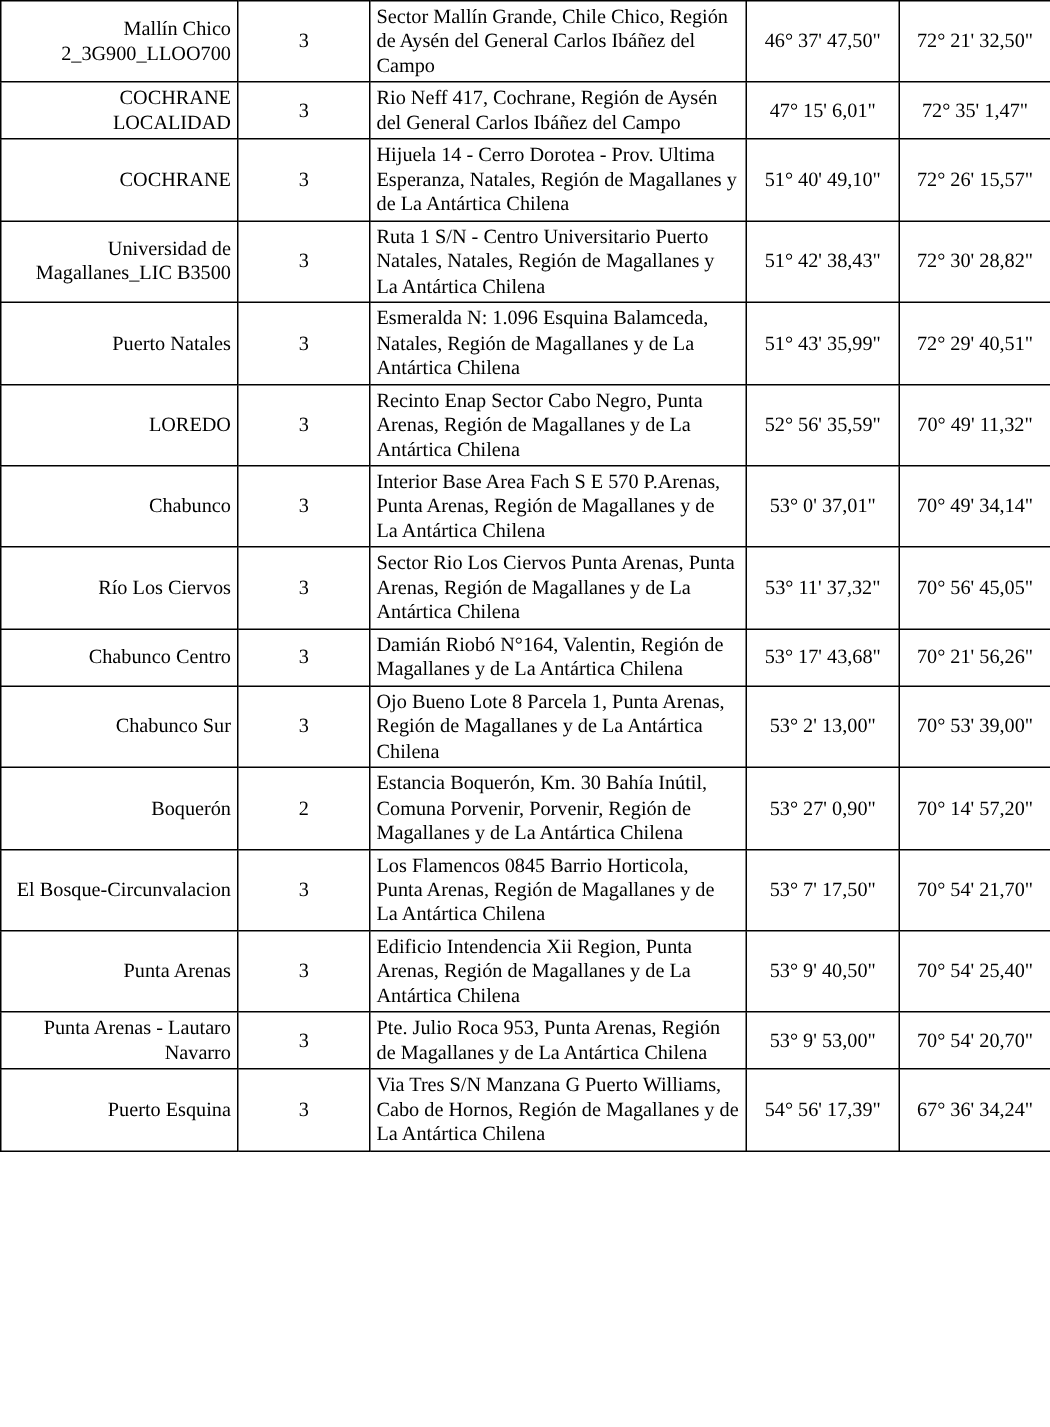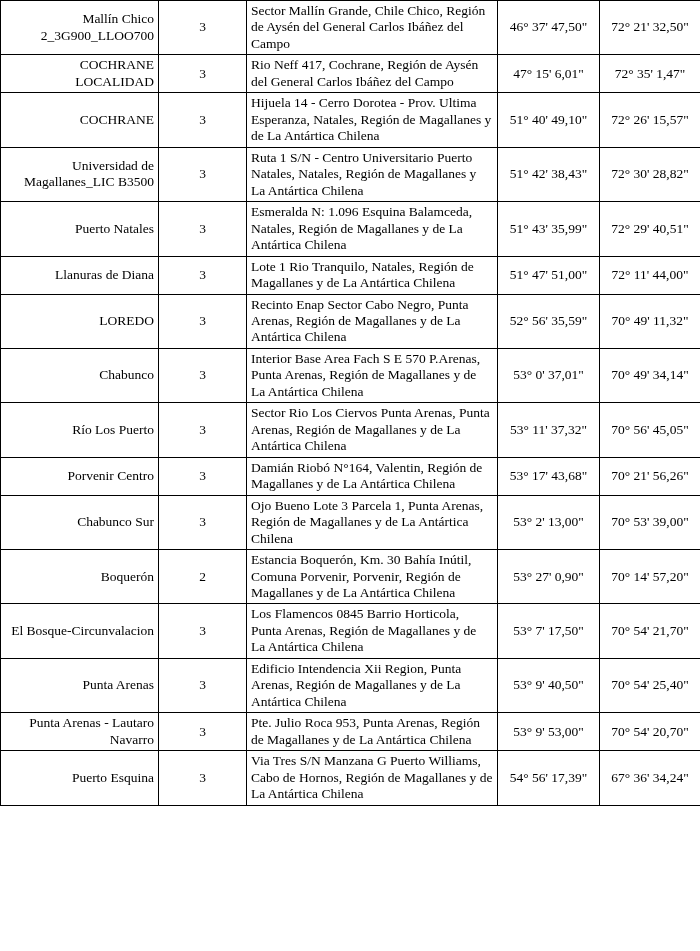--- a/index.html
+++ b/index.html
@@ -83,58 +83,51 @@
         <td class="col-lon">72° 30' 28,82"</td>
       </tr>
       <tr>
         <td class="col-name">Puerto Natales</td>
         <td class="col-count">3</td>
         <td class="col-address">Esmeralda N: 1.096 Esquina Balamceda, Natales, Región de Magallanes y de La Antártica Chilena</td>
         <td class="col-lat">51° 43' 35,99"</td>
         <td class="col-lon">72° 29' 40,51"</td>
       </tr>
       <tr>
-        <td class="col-name">Llanuras de Diana</td>
-        <td class="col-count">3</td>
-        <td class="col-address">Lote 1 Rio Tranquilo, Natales, Región de Magallanes y de La Antártica Chilena</td>
-        <td class="col-lat">51° 47' 51,00"</td>
-        <td class="col-lon">72° 11' 44,00"</td>
-      </tr>
-      <tr>
         <td class="col-name">LOREDO</td>
         <td class="col-count">3</td>
         <td class="col-address">Recinto Enap Sector Cabo Negro, Punta Arenas, Región de Magallanes y de La Antártica Chilena</td>
         <td class="col-lat">52° 56' 35,59"</td>
         <td class="col-lon">70° 49' 11,32"</td>
       </tr>
       <tr>
         <td class="col-name">Chabunco</td>
         <td class="col-count">3</td>
         <td class="col-address">Interior Base Area Fach S E 570 P.Arenas, Punta Arenas, Región de Magallanes y de La Antártica Chilena</td>
         <td class="col-lat">53° 0' 37,01"</td>
         <td class="col-lon">70° 49' 34,14"</td>
       </tr>
       <tr>
-        <td class="col-name">Río Los Puerto</td>
+        <td class="col-name">Río Los Ciervos</td>
         <td class="col-count">3</td>
         <td class="col-address">Sector Rio Los Ciervos Punta Arenas, Punta Arenas, Región de Magallanes y de La Antártica Chilena</td>
         <td class="col-lat">53° 11' 37,32"</td>
         <td class="col-lon">70° 56' 45,05"</td>
       </tr>
       <tr>
-        <td class="col-name">Porvenir Centro</td>
+        <td class="col-name">Chabunco Centro</td>
         <td class="col-count">3</td>
         <td class="col-address">Damián Riobó N°164, Valentin, Región de Magallanes y de La Antártica Chilena</td>
         <td class="col-lat">53° 17' 43,68"</td>
         <td class="col-lon">70° 21' 56,26"</td>
       </tr>
       <tr>
         <td class="col-name">Chabunco Sur</td>
         <td class="col-count">3</td>
-        <td class="col-address">Ojo Bueno Lote 3 Parcela 1, Punta Arenas, Región de Magallanes y de La Antártica Chilena</td>
+        <td class="col-address">Ojo Bueno Lote 8 Parcela 1, Punta Arenas, Región de Magallanes y de La Antártica Chilena</td>
         <td class="col-lat">53° 2' 13,00"</td>
         <td class="col-lon">70° 53' 39,00"</td>
       </tr>
       <tr>
         <td class="col-name">Boquerón</td>
         <td class="col-count">2</td>
         <td class="col-address">Estancia Boquerón, Km. 30 Bahía Inútil, Comuna Porvenir, Porvenir, Región de Magallanes y de La Antártica Chilena</td>
         <td class="col-lat">53° 27' 0,90"</td>
         <td class="col-lon">70° 14' 57,20"</td>
       </tr>

